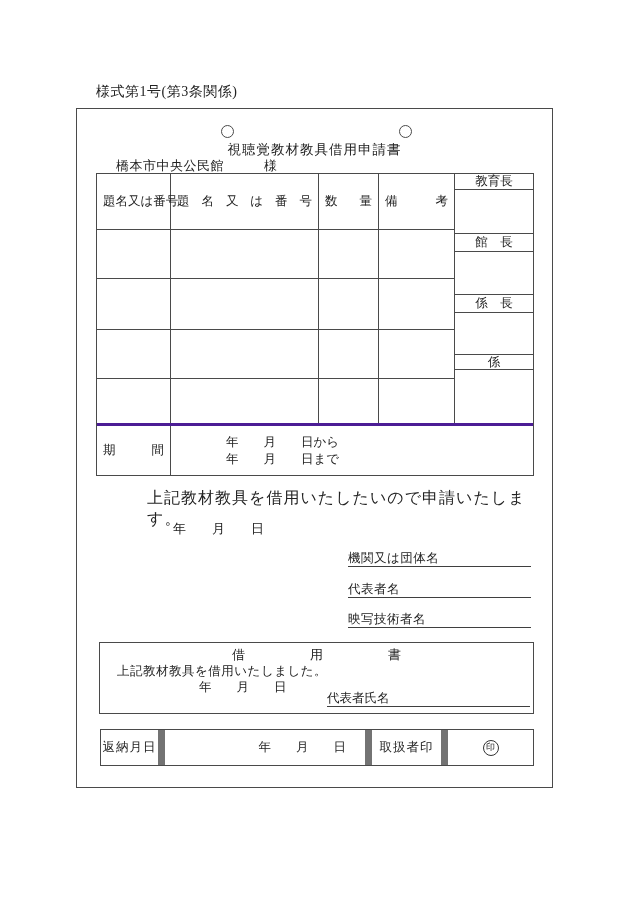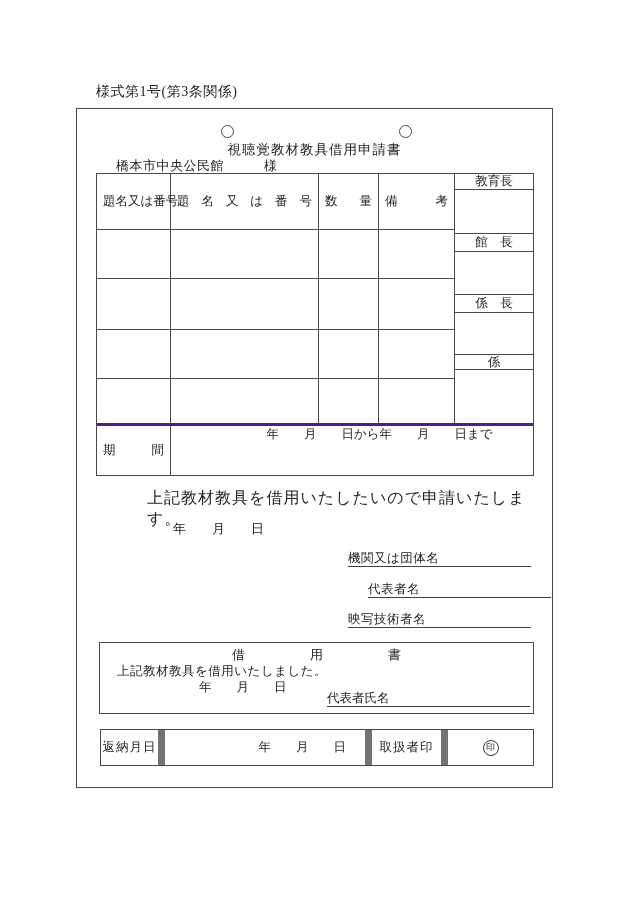--- a/index.html
+++ b/index.html
@@ -64,33 +64,33 @@
     display:flex; align-items:center; justify-content:center;
     font-size:12.5px; line-height:1;
   }
   .ap-stamp { border-bottom:1px solid #4a4a4a; }
   .h16{height:16px;} .h18a{height:18px;} .h18b{height:18px;} .h15{height:15px;}
   .s44{height:44px;} .s43{height:43px;} .s42{height:42px;}
   .ap-stamp.last { flex:1; border-bottom:none; }
   .req-period { flex:1; display:flex; border-top:3px solid #4c1d95; }
   .p-label { width:74px; border-right:1px solid #4a4a4a; display:flex; align-items:center; }
   .p-value {
-    flex:1; display:flex; flex-direction:row; justify-content:center;
+    flex:1; display:flex; flex-direction:column; justify-content:center;
     padding-left:55px; line-height:17px;
   }
 
   .stmt { position:absolute; left:24px; top:379px; font-size:16px; letter-spacing:1px;margin-left:46px; }
   .app-date { position:absolute; left:96px; top:411px; font-size:13px; }
 
   .sig-field {
     position:absolute; left:271px; width:183px;
     font-size:12.5px; line-height:14px; padding-bottom:1px;
     border-bottom:1px solid #3f3f3f; letter-spacing:.5px;
   }
-  .sig-1 { top:442px; } .sig-2 { top:473px;margin-left:20px; } .sig-3 { top:503px; }
+  .sig-1 { top:442px; } .sig-2 { top:473px; } .sig-3 { top:503px; }
 
   
   .loan-box {
     position:absolute; left:22px; top:533px;
     width:435px; height:72px; border:1px solid #4a4a4a;
     font-size:12.5px;
   }
   .loan-title { position:absolute; top:3px; left:0; width:100%; text-align:center; font-size:13px; }
   .loan-stmt  { position:absolute; top:20px; left:17px; letter-spacing:.5px; }
   .loan-date  { position:absolute; top:36px; left:99px; }

